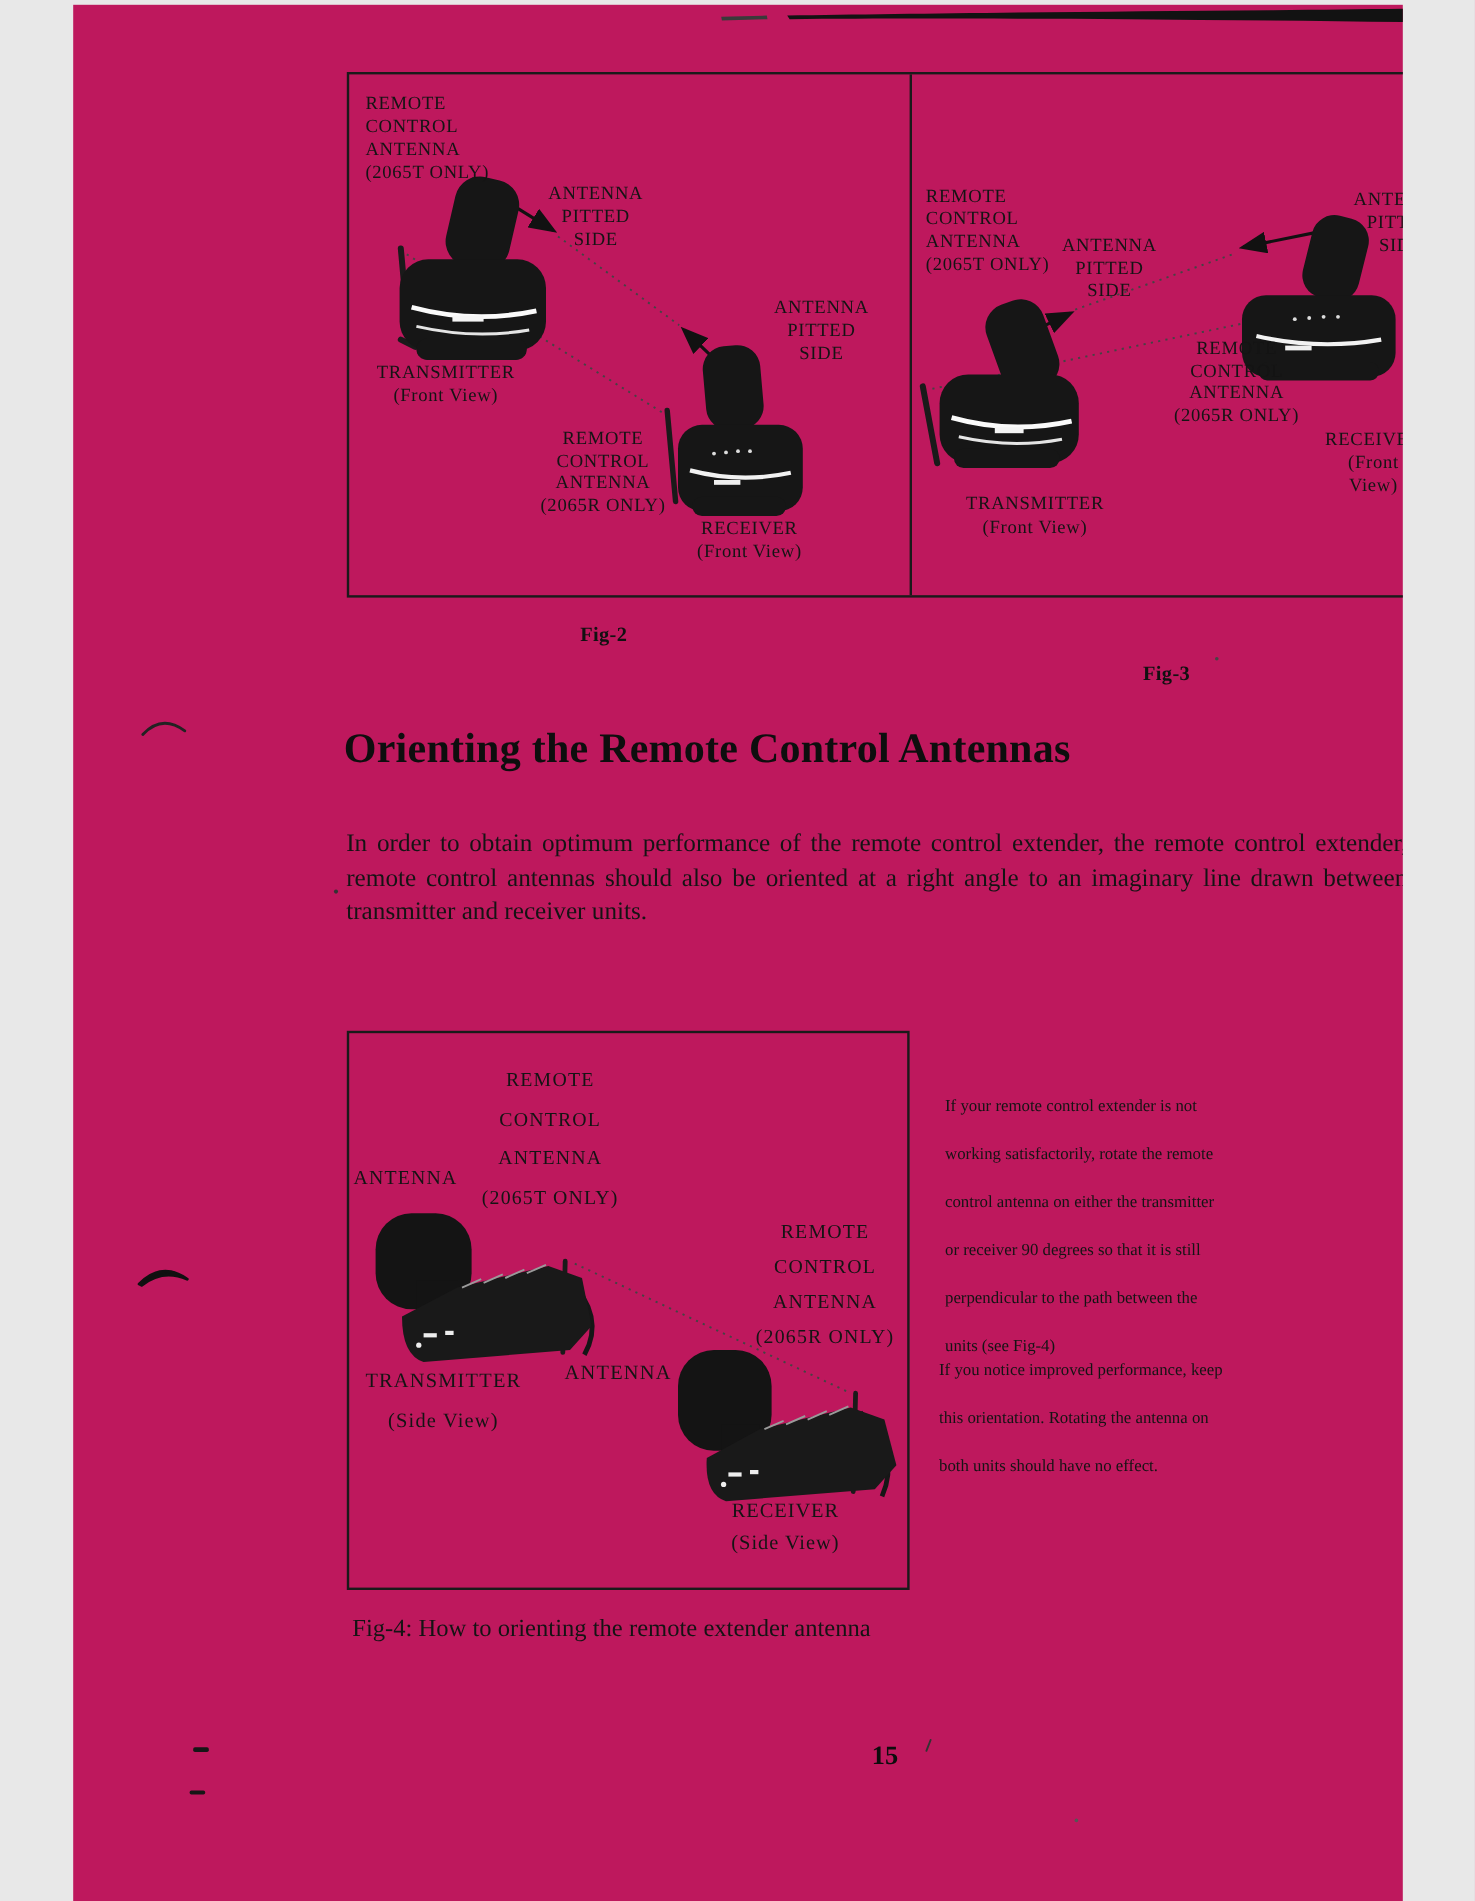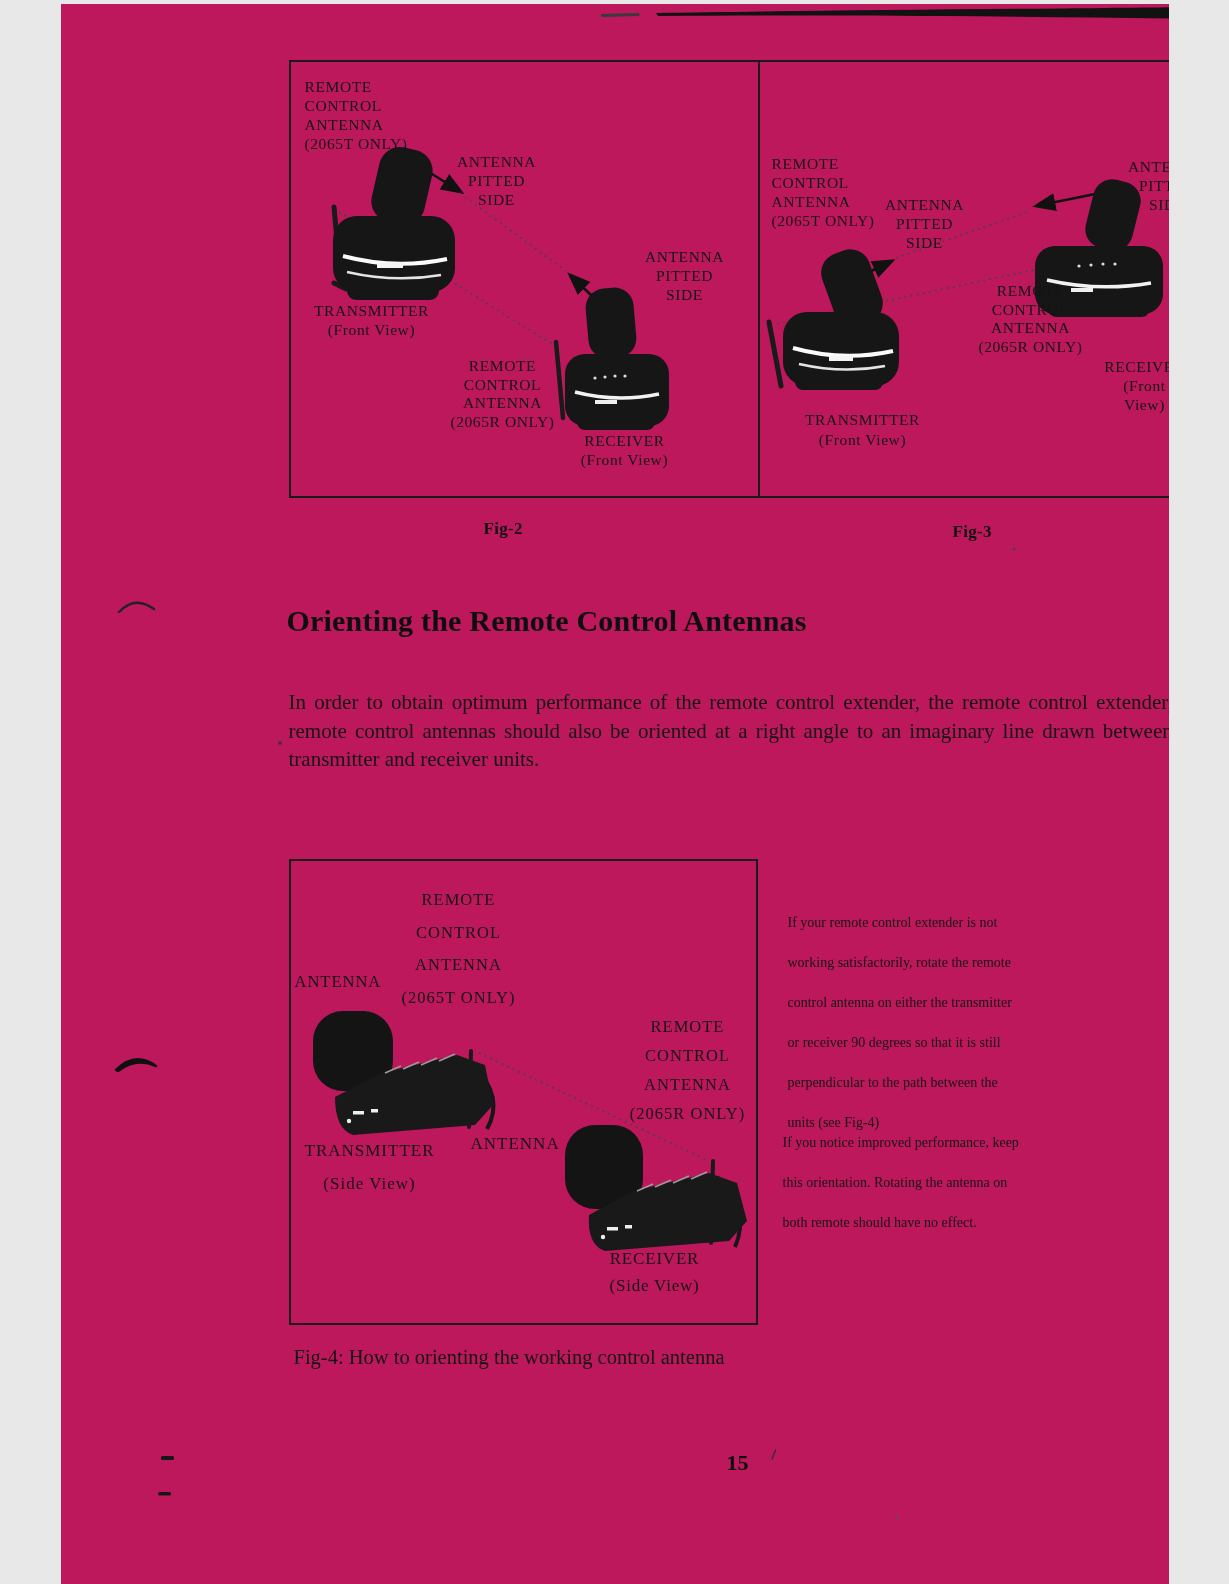--- a/index.html
+++ b/index.html
@@ -16,21 +16,21 @@
     color:#141414;font-size:15.5px;line-height:19px;letter-spacing:.6px;
     white-space:pre-line;
   }
   .ctr{transform:translateX(-50%);text-align:center;}
   .figcap{
     position:absolute;font-weight:bold;font-size:17px;letter-spacing:.3px;
     font-family:"Liberation Serif","DejaVu Serif",serif;color:#111;
   }
   .heading{
     position:absolute;left:226px;top:600px;
-    font-size:30px;font-weight:bold;letter-spacing:.2px;color:#0e0e0e;
+    font-size:35px;font-weight:bold;letter-spacing:.2px;color:#0e0e0e;
   }
   .bodytext{
     position:absolute;left:228px;top:684px;width:918px;
     font-size:21px;line-height:28.6px;text-align:justify;color:#141414;
   }
   .sidenote{
     position:absolute;font-size:14px;line-height:40px;color:#141414;
     white-space:pre-line;
   }
   .cap4{
@@ -172,21 +172,21 @@
   <div class="flab ctr" style="left:970px;top:278px;line-height:18.7px;">REMOTE
 CONTROL
 ANTENNA
 (2065R ONLY)</div>
   <div class="flab ctr" style="left:1084px;top:353px;">RECEIVER
 (Front View)</div>
   <div class="flab ctr" style="left:802px;top:406px;line-height:20px;">TRANSMITTER
 (Front View)</div>
 
   <div class="figcap" style="left:423px;top:515px;">Fig-2</div>
-  <div class="figcap" style="left:892px;top:518px;">Fig-3</div>
+  <div class="figcap" style="left:892px;top:548px;">Fig-3</div>
 
   <div class="heading">Orienting the Remote Control Antennas</div>
   <div class="bodytext">In order to obtain optimum performance of the remote control extender, the remote control extender, the remote control antennas should also be oriented at a right angle to an imaginary line drawn between the transmitter and receiver units.</div>
 
   <div class="figbox" style="left:228px;top:855px;width:465px;height:462px;"></div>
 
   <svg class="abs" style="left:228px;top:855px;" width="465" height="462" viewBox="0 0 465 462">
     <line x1="190" y1="194" x2="420" y2="302" stroke="#444" stroke-width="1.6" stroke-dasharray="1.8 4.4"></line>
 
     <g>
@@ -230,21 +230,21 @@
 (Side View)</div>
 
   <div class="sidenote" style="left:727px;top:899px;width:430px;">If your remote control extender is not
 working satisfactorily, rotate the remote
 control antenna on either the transmitter
 or receiver 90 degrees so that it is still
 perpendicular to the path between the
 units (see Fig-4)</div>
   <div class="sidenote" style="left:722px;top:1119px;width:440px;">If you notice improved performance, keep
 this orientation. Rotating the antenna on
-both remote should have no effect.</div>
+both units should have no effect.</div>
 
   <div class="cap4">
-    <span style="font-weight:normal;">Fig-4</span><span>: How to orienting the working control antenna</span>
+    <span style="font-weight:normal;">Fig-4</span><span>: How to orienting the remote extender antenna</span>
   </div>
 
   <div class="pagenum">15</div>
 
 </div>
 
 </body></html>

